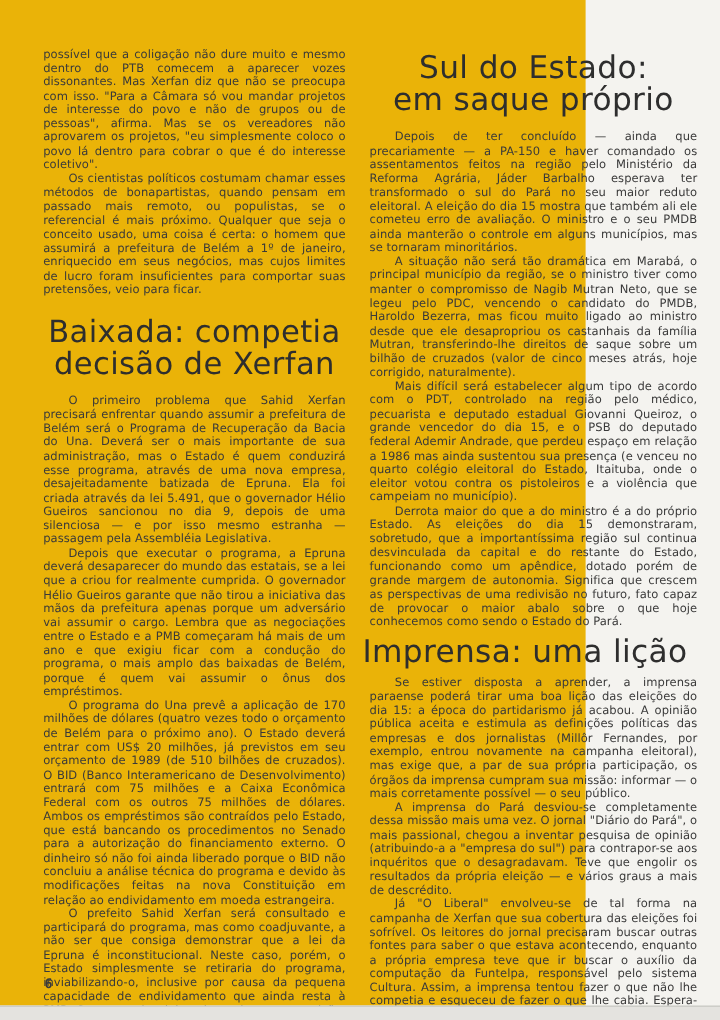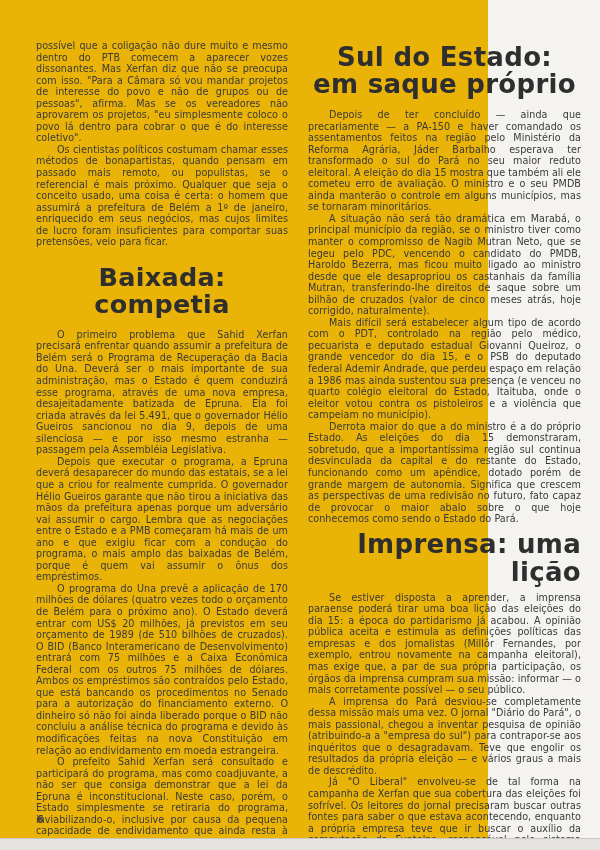--- a/index.html
+++ b/index.html
@@ -30,45 +30,46 @@
     line-height: 11.55px;
     text-align: justify;
     text-indent: 21px;
     letter-spacing: 0.05px;
     hyphens: manual;
   }
   p.noindent { text-indent: 0; }
   h2 {
     margin: 0;
     font-family: "DejaVu Sans", sans-serif;
-    font-weight: bold;
+    font-weight: normal;
     color: #2e2e2e;
     text-align: center;
     letter-spacing: 0.3px;
   }
   .h-baixada { font-size: 25.5px; line-height: 27px; margin: 16px 0 11px 0; }
   .h-sul { font-size: 26px; line-height: 27px; margin: 4px 0 11px 0; }
-  .h-imprensa { font-size: 26px; line-height: 28px; margin: 5px 0 6px -6px; text-align: right; }
+  .h-imprensa { font-size: 26px; line-height: 28px; margin: 5px 0 6px -6px; text-align: left; }
   .page-number {
     position: absolute; left: 37px; top: 813px;
     font-size: 11px; font-weight: bold; color: #3a3a3a;
     font-family: "DejaVu Sans Mono", monospace;
   }
 </style>
 </head>
 <body>
 
 <div class="page">
 
   <div class="col col-left">
     <p class="noindent">possível que a coligação não dure muito e mesmo dentro do PTB comecem a aparecer vozes dissonantes. Mas Xerfan diz que não se preocupa com isso. "Para a Câmara só vou mandar projetos de interesse do povo e não de grupos ou de pessoas", afirma. Mas se os vereadores não aprovarem os projetos, "eu simplesmente coloco o povo lá dentro para cobrar o que é do interesse coletivo".</p>
     <p>Os cientistas políticos costumam chamar esses métodos de bonapartistas, quando pensam em passado mais remoto, ou populistas, se o referencial é mais próximo. Qualquer que seja o conceito usado, uma coisa é certa: o homem que assumirá a prefeitura de Belém a 1º de janeiro, enriquecido em seus negócios, mas cujos limites de lucro foram insuficientes para comportar suas pretensões, veio para ficar.</p>
 
     <h2 class="h-baixada">
       <span>Baixada: competia</span><br>
+      <span>decisão de Xerfan</span>
     </h2>
 
     <p>O primeiro problema que Sahid Xerfan precisará enfrentar quando assumir a prefeitura de Belém será o Programa de Recuperação da Bacia do Una. Deverá ser o mais importante de sua administração, mas o Estado é quem conduzirá esse programa, através de uma nova empresa, desajeitadamente batizada de Epruna. Ela foi criada através da lei 5.491, que o governador Hélio Gueiros sancionou no dia 9, depois de uma silenciosa — e por isso mesmo estranha — passagem pela Assembléia Legislativa.</p>
     <p>Depois que executar o programa, a Epruna deverá desaparecer do mundo das estatais, se a lei que a criou for realmente cumprida. O governador Hélio Gueiros garante que não tirou a iniciativa das mãos da prefeitura apenas porque um adversário vai assumir o cargo. Lembra que as negociações entre o Estado e a PMB começaram há mais de um ano e que exigiu ficar com a condução do programa, o mais amplo das baixadas de Belém, porque é quem vai assumir o ônus dos empréstimos.</p>
     <p>O programa do Una prevê a aplicação de 170 milhões de dólares (quatro vezes todo o orçamento de Belém para o próximo ano). O Estado deverá entrar com US$ 20 milhões, já previstos em seu orçamento de 1989 (de 510 bilhões de cruzados). O BID (Banco Interamericano de Desenvolvimento) entrará com 75 milhões e a Caixa Econômica Federal com os outros 75 milhões de dólares. Ambos os empréstimos são contraídos pelo Estado, que está bancando os procedimentos no Senado para a autorização do financiamento externo. O dinheiro só não foi ainda liberado porque o BID não concluiu a análise técnica do programa e devido às modificações feitas na nova Constituição em relação ao endividamento em moeda estrangeira.</p>
     <p>O prefeito Sahid Xerfan será consultado e participará do programa, mas como coadjuvante, a não ser que consiga demonstrar que a lei da Epruna é inconstitucional. Neste caso, porém, o Estado simplesmente se retiraria do programa, inviabilizando-o, inclusive por causa da pequena capacidade de endividamento que ainda resta à PMB. O governador deixou bem clara essa posição, ressaltando que não é partidária, nem discriminatória: "quem paga o dinheiro é que tem direito de comandar o programa", argumenta. Depois de 1º de janeiro, a outra palavra vai ficar com Xerfan.</p>
   </div>
 
   <div class="col col-right">
     <h2 class="h-sul">

